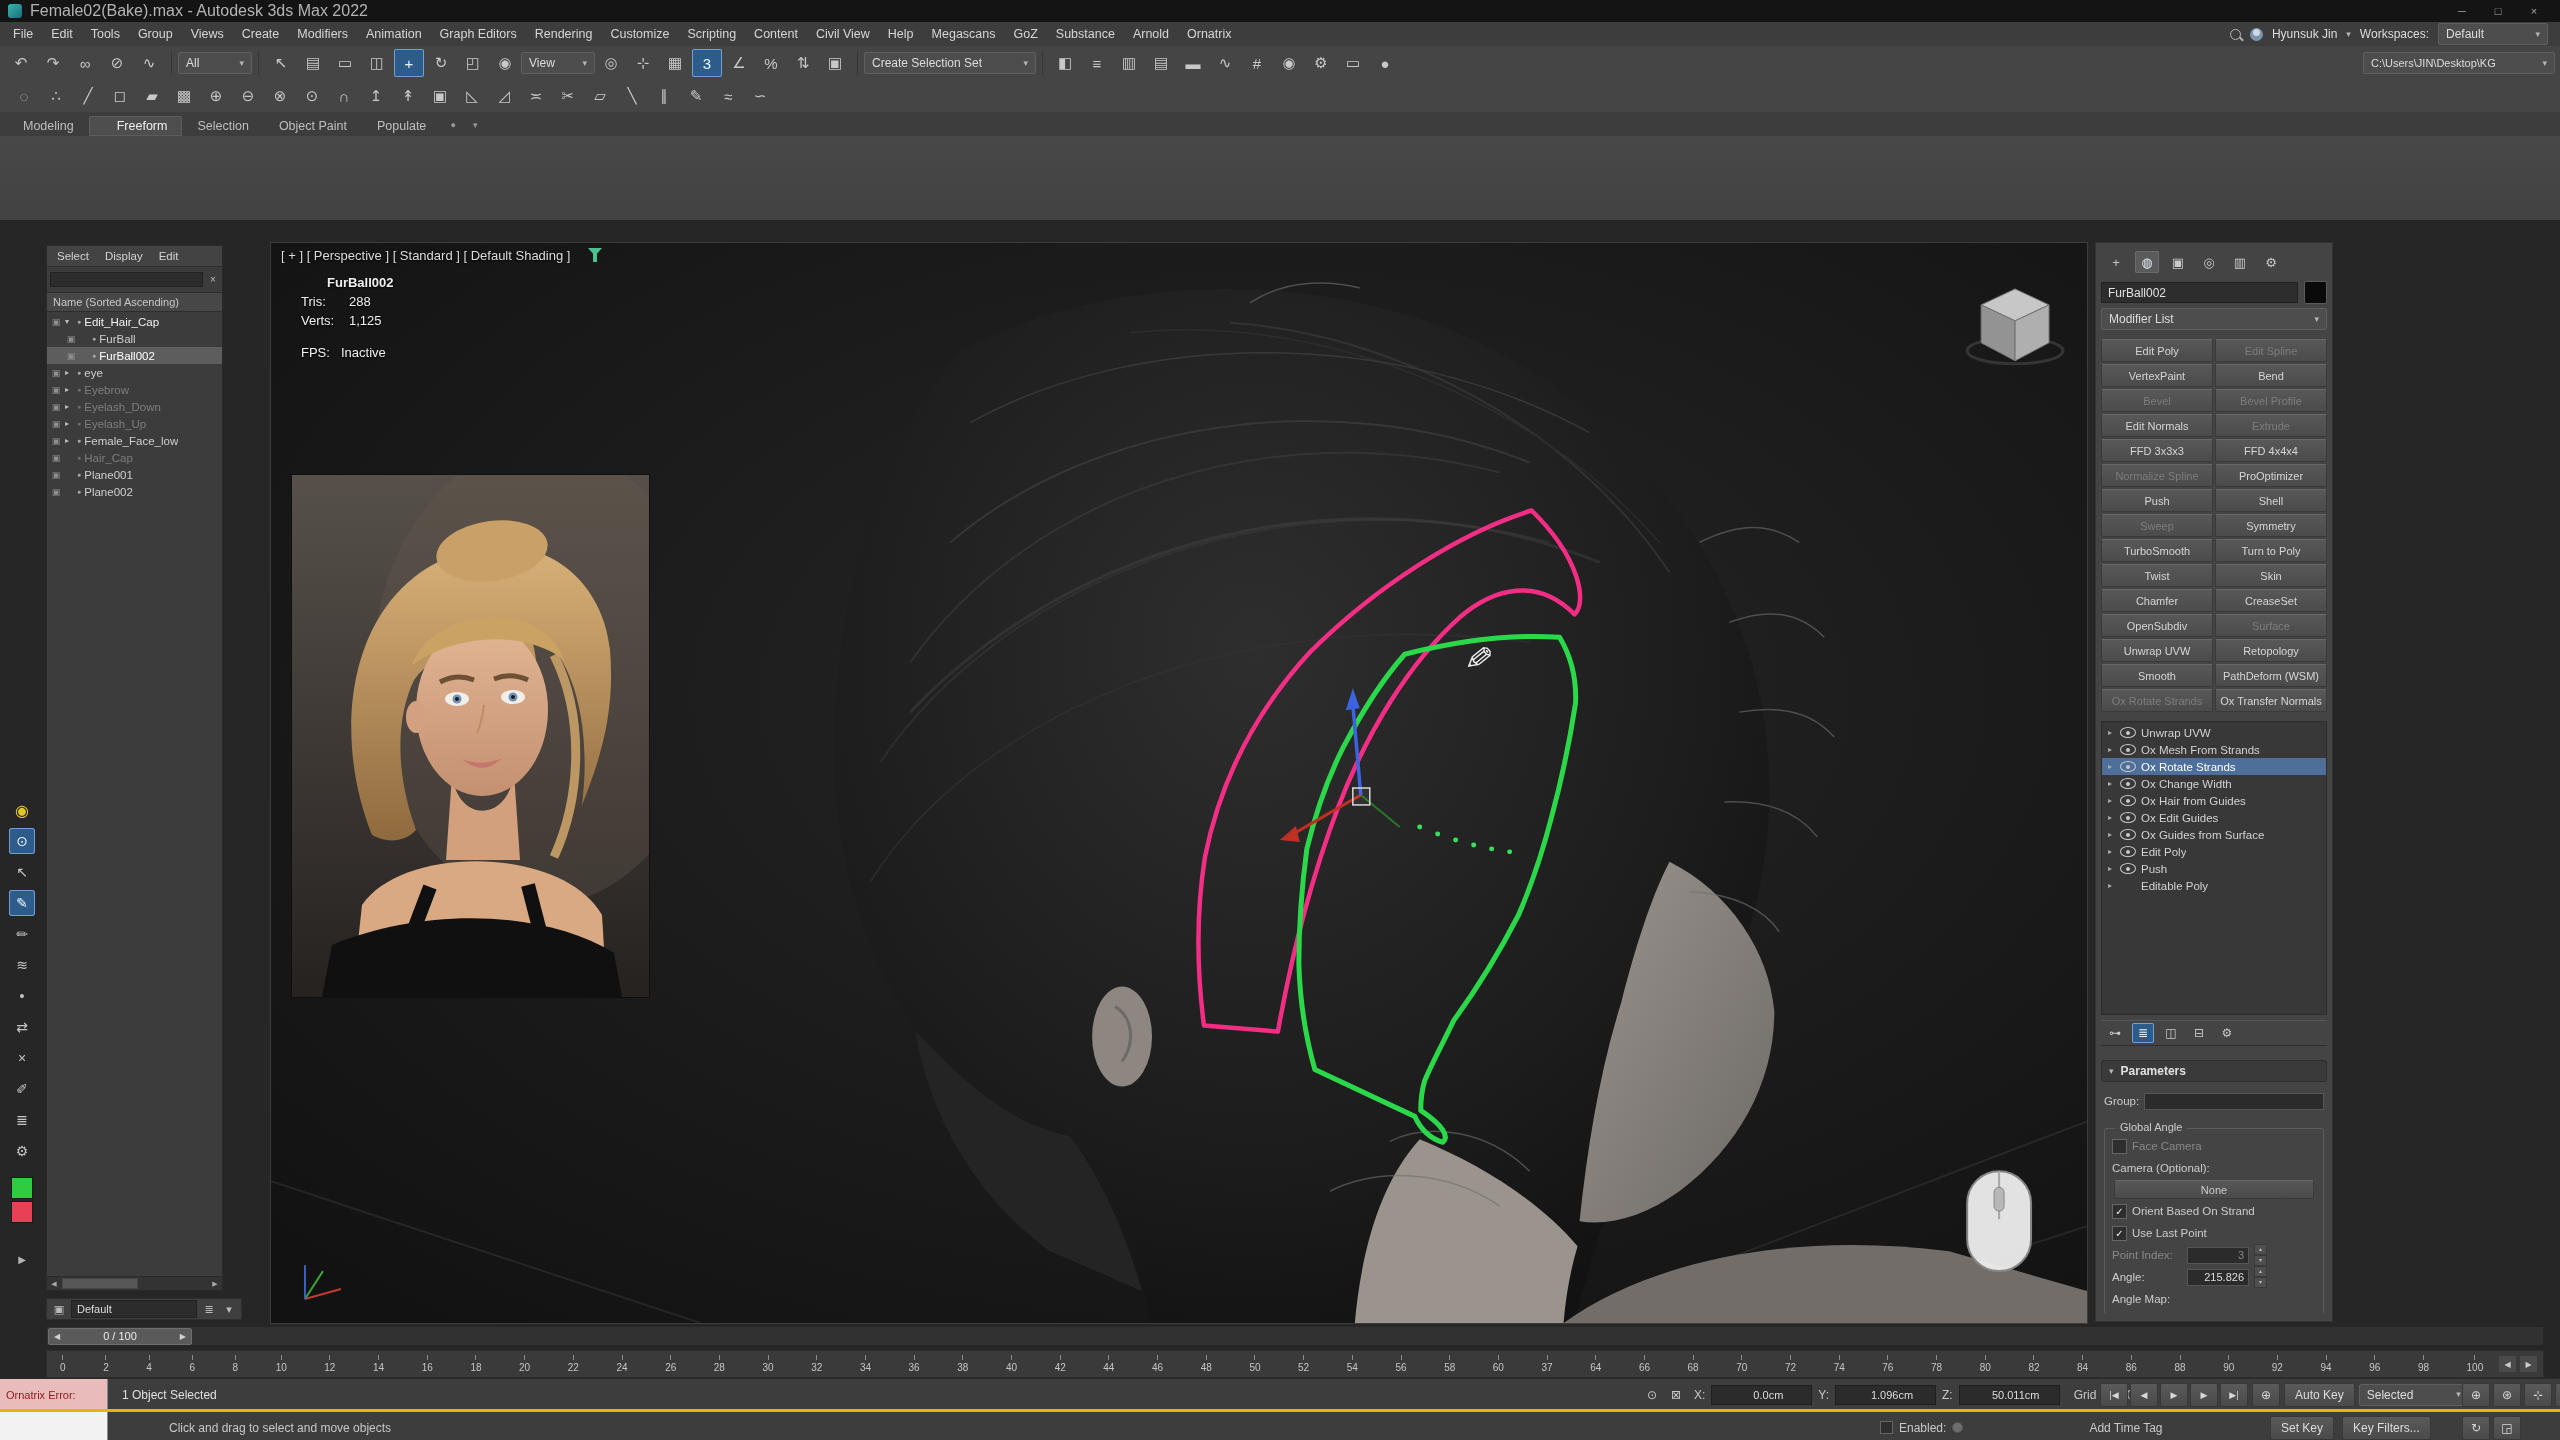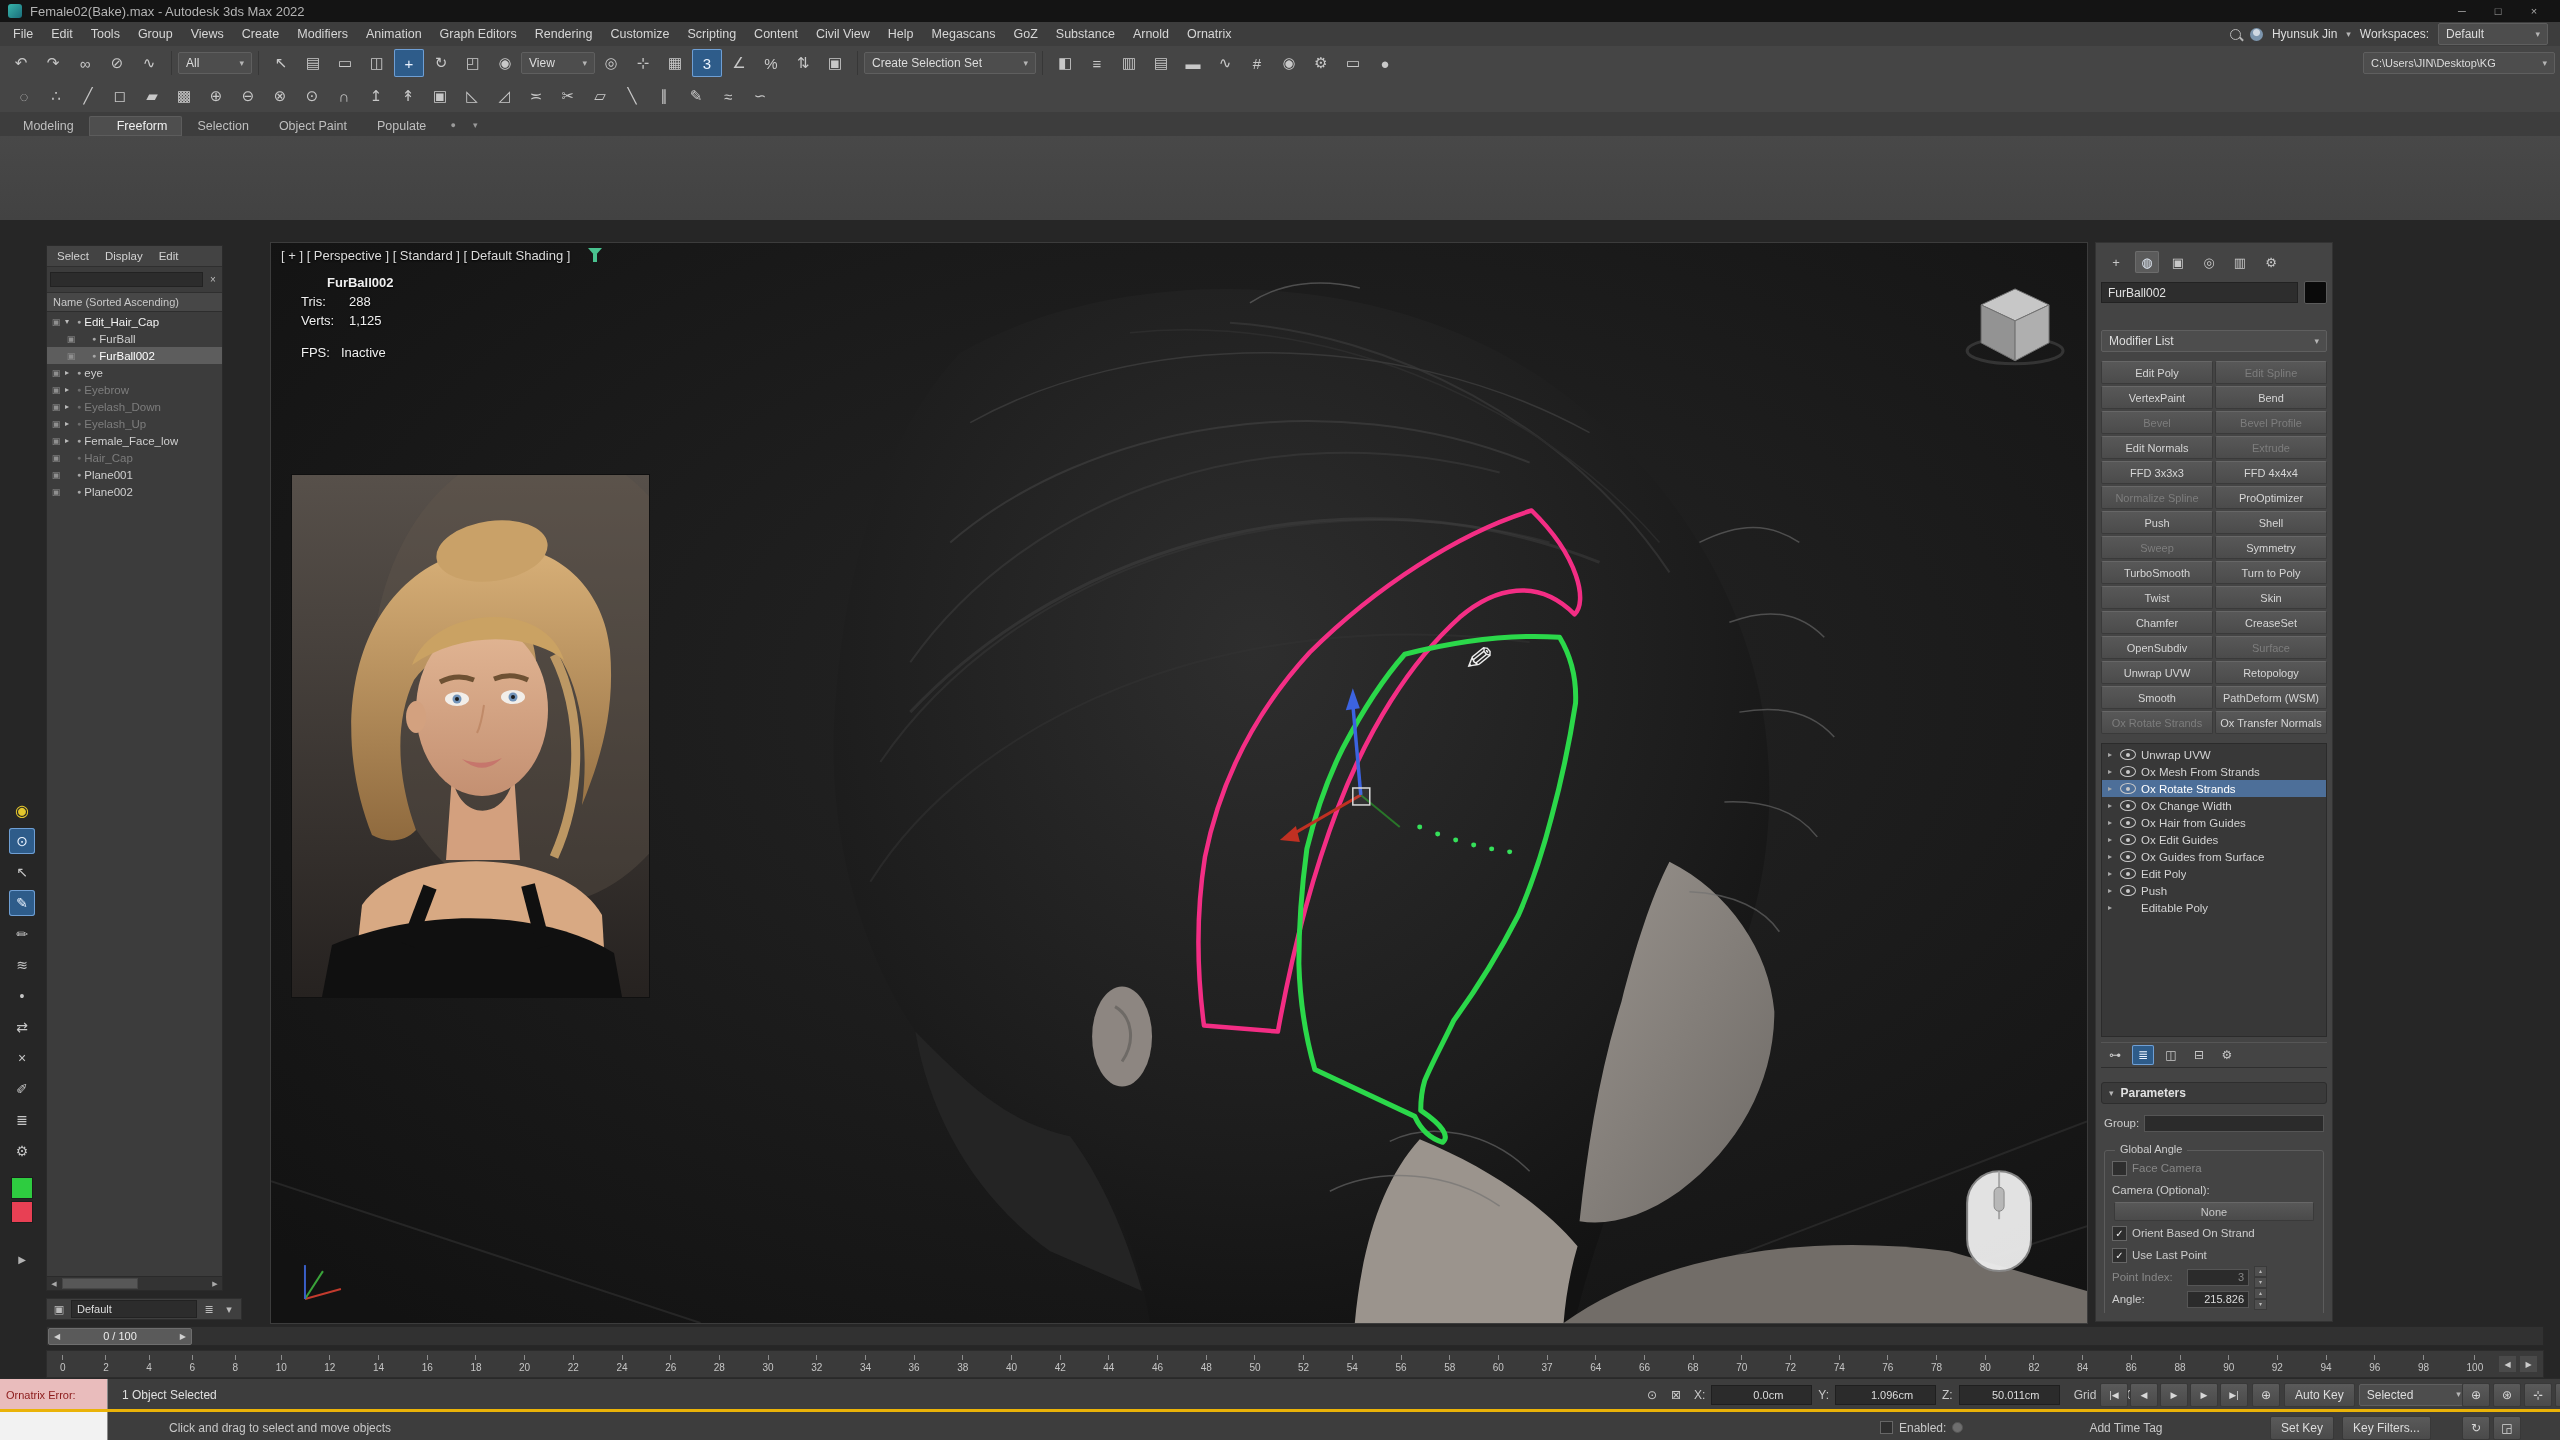--- a/index.html
+++ b/index.html
@@ -4,21 +4,21 @@
 <style>
   html,body{margin:0;padding:0;background:#000;}
   #root{position:relative;width:2560px;height:1440px;background:#262626;overflow:hidden;
         font-family:"Liberation Sans","DejaVu Sans",sans-serif;color:#cccccc;font-size:13px;
         -webkit-user-select:none;user-select:none;}
   input{outline:none;box-sizing:border-box;font-family:inherit;}
 
   
   .titlebar{position:absolute;left:0;top:0;right:0;height:22px;background:#141414;display:flex;align-items:center;padding:0 8px;gap:8px;}
   .app-badge{width:14px;height:14px;border-radius:3px;background:linear-gradient(135deg,#38b6ab,#1a6d7b);flex:none;}
-  .title-text{font-size:13px;color:#b3b3b3;white-space:nowrap;}
+  .title-text{font-size:16px;color:#b3b3b3;white-space:nowrap;}
   .win-controls{margin-left:auto;display:flex;}
   .win-btn{width:36px;height:20px;display:flex;align-items:center;justify-content:center;color:#a8a8a8;font-size:11px;}
 
   
   .menubar{position:absolute;left:0;top:22px;right:0;height:24px;background:#3d3d3d;border-bottom:1px solid #2e2e2e;display:flex;align-items:center;padding:0 4px;}
   .menu-item{padding:0 9px;font-size:12.5px;color:#d6d6d6;height:100%;display:flex;align-items:center;white-space:nowrap;}
   .menubar-right{margin-left:auto;display:flex;align-items:center;gap:9px;padding-right:8px;}
   .mag{width:9px;height:9px;border:1.5px solid #b5b5b5;border-radius:50%;position:relative;flex:none;}
   .mag::after{content:"";position:absolute;left:8px;top:8px;width:5px;height:1.5px;background:#b5b5b5;transform:rotate(45deg);}
   .avatar{width:13px;height:13px;border-radius:50%;background:radial-gradient(circle at 50% 35%,#cfd8e2 3px,#7c95ad 4px);flex:none;}
@@ -94,21 +94,21 @@
   .lt-expand{margin-top:26px;color:#b3b3b3;font-size:10px;}
 
   
   .cmdpanel{position:absolute;left:2095px;top:22px;width:238px;height:1080px;background:#444444;border:1px solid #333333;box-sizing:border-box;display:flex;flex-direction:column;padding:8px 5px;}
   .cp-tabs{display:flex;gap:7px;padding:0 3px;flex:none;}
   .cp-tab{width:24px;height:22px;font-size:13px;margin:0;}
   .cp-tab.active{background:#5b5b5b;box-shadow:inset 0 0 0 1px #6c6c6c;}
   .cp-name-row{display:flex;gap:6px;margin-top:8px;align-items:center;flex:none;}
   .cp-name{flex:1;height:21px;background:#2d2d2d;border:1px solid #222222;color:#e2e2e2;font-size:12px;padding:0 6px;min-width:0;}
   .cp-swatch{width:21px;height:21px;background:#0a0a0a;border:1px solid #5a5a5a;border-radius:2px;flex:none;}
-  .cp-modlist{margin-top:26px;flex:none;}
+  .cp-modlist{margin-top:4px;flex:none;}
   .mod-grid{margin-top:9px;display:grid;grid-template-columns:1fr 1fr;gap:2px;flex:none;}
   .mod-btn{height:21px;background:linear-gradient(#585858,#4b4b4b);border:1px solid #3a3a3a;border-top-color:#676767;border-radius:2px;font-size:11px;color:#d6d6d6;display:flex;align-items:center;justify-content:center;white-space:nowrap;overflow:hidden;}
   .mod-btn.dim{color:#7d7d7d;}
   .stack{margin-top:9px;height:288px;background:#383838;border:1px solid #2b2b2b;overflow:hidden;padding:2px 0;flex:none;}
   .stk-row{display:flex;align-items:center;height:17px;padding:0 3px;gap:4px;font-size:11.5px;color:#d2d2d2;}
   .stk-row.sel{background:#4d6f99;color:#ffffff;}
   .stk-arrow{width:10px;font-size:8px;color:#aaaaaa;text-align:center;flex:none;}
   .eye{flex:none;width:14px;height:9px;border:1px solid #c9c9c9;border-radius:50%;position:relative;margin:0 1px;}
   .eye::after{content:"";position:absolute;left:50%;top:50%;transform:translate(-50%,-50%);width:4px;height:4px;border-radius:50%;background:#c9c9c9;}
   .stk-row.noeye .eye{visibility:hidden;}

